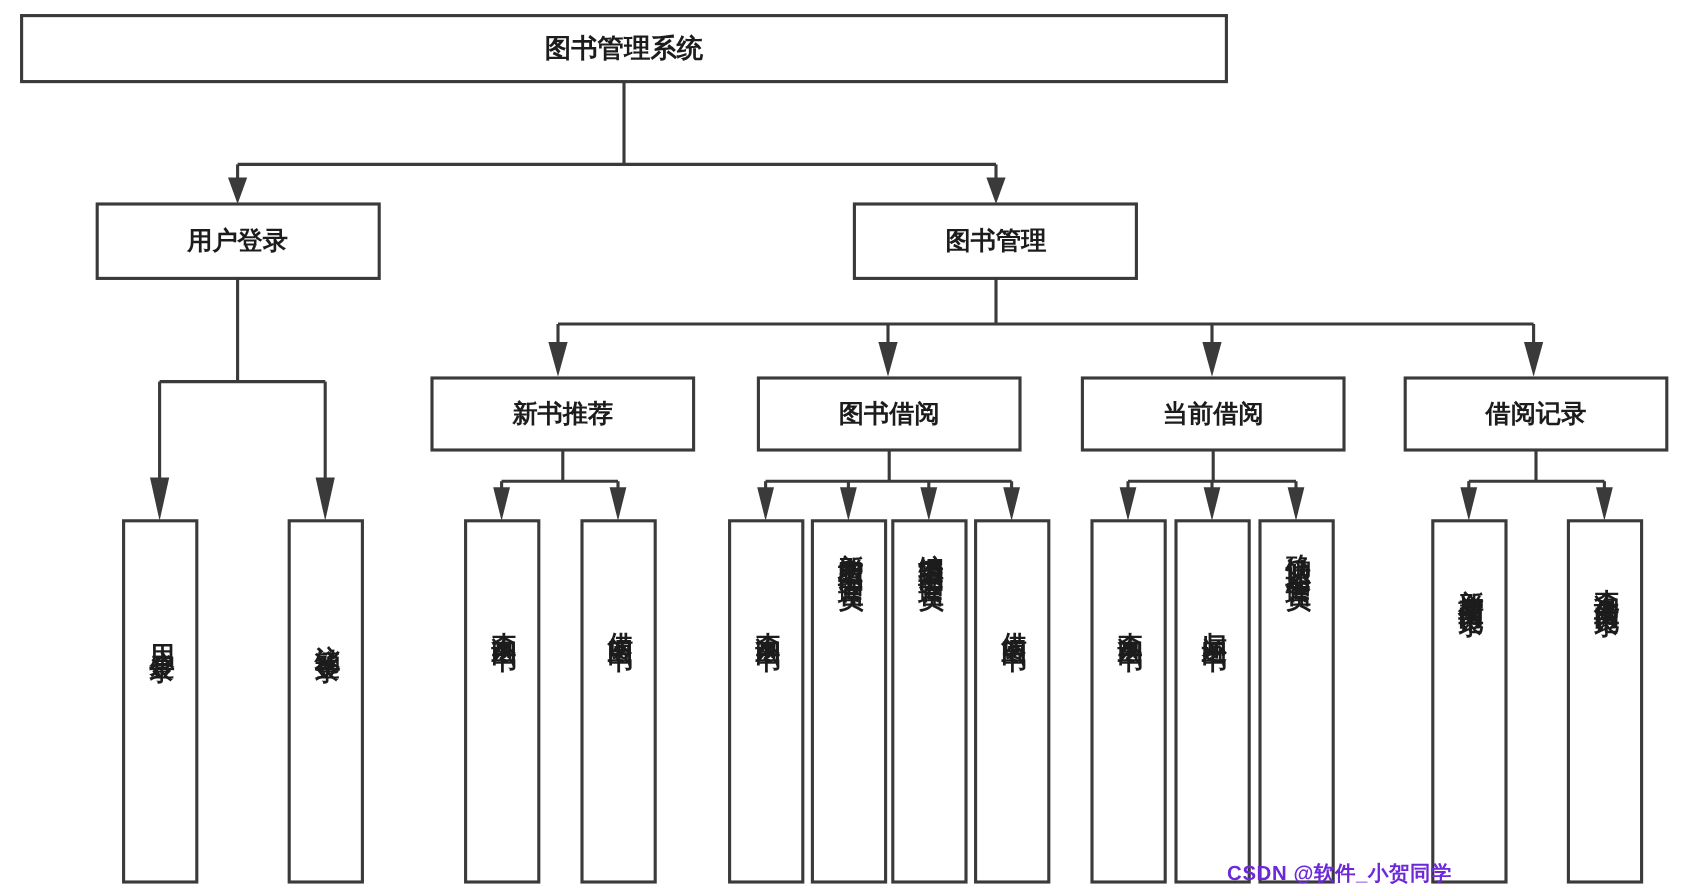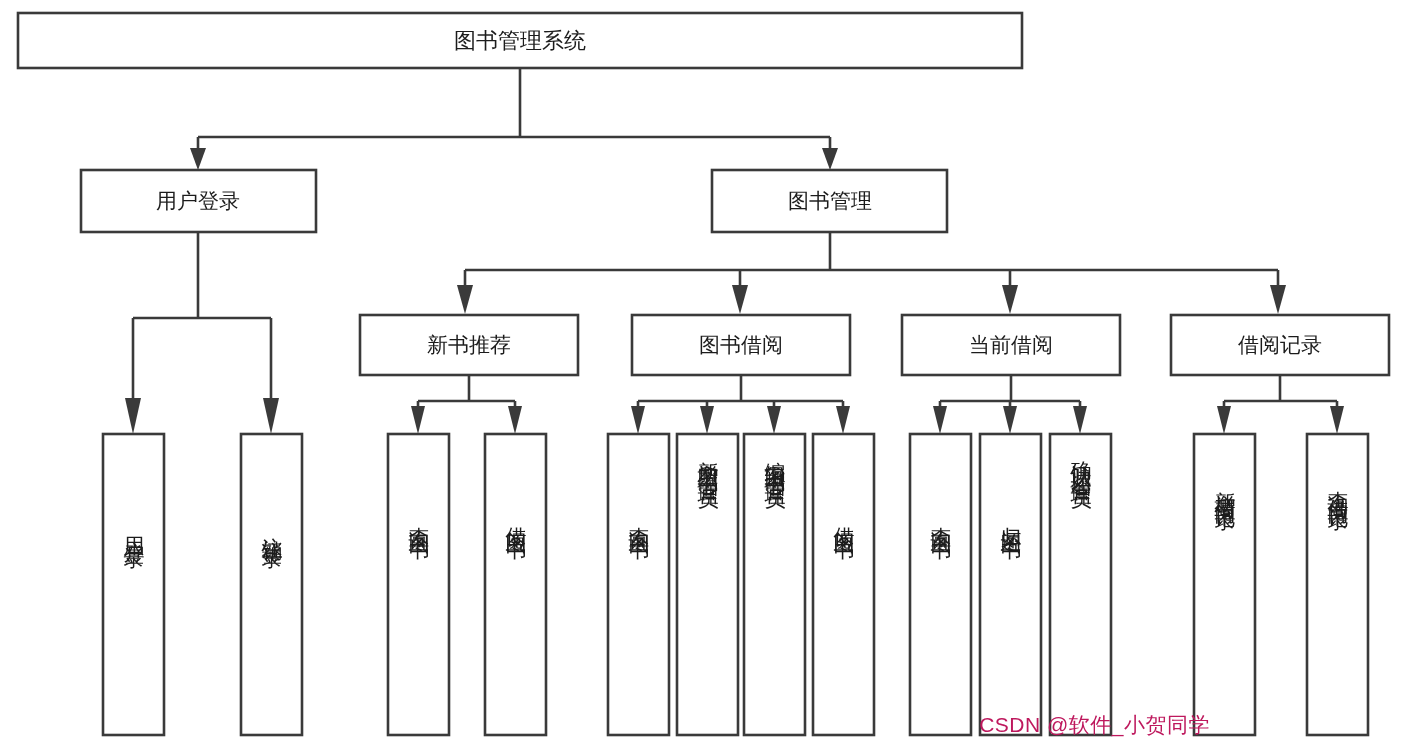--- a/index.html
+++ b/index.html
@@ -12,20 +12,21 @@
     height: 747px;
     font-family: "Liberation Sans", "DejaVu Sans", sans-serif;
     overflow: hidden;
     position: relative;
   }
   #diagram-root {
     position: relative;
     width: 1218px;
     height: 747px;
     background: #ffffff;
+    font-weight: bold;
   }
   svg#flow-svg {
     position: absolute;
     left: 0;
     top: 0;
     width: 1405px;
     height: 747px;
     display: block;
   }
   .node-box {
@@ -72,22 +73,22 @@
     line-height: 1.38;
     color: #1c1c1c;
     letter-spacing: 4px;
     white-space: nowrap;
   }
   .watermark {
     position: absolute;
     right: 8px;
     bottom: 8px;
     font-family: "Liberation Sans", "DejaVu Sans", sans-serif;
-    font-size: 21px;
-    color: #be185d;
+    font-size: 17px;
+    color: #6d28d9;
     letter-spacing: 0.5px;
     white-space: nowrap;
   }
 </style>
 </head>
 <body>
 
 <div id="diagram-root">
 
   <svg id="flow-svg" viewBox="0 0 1405 747">

